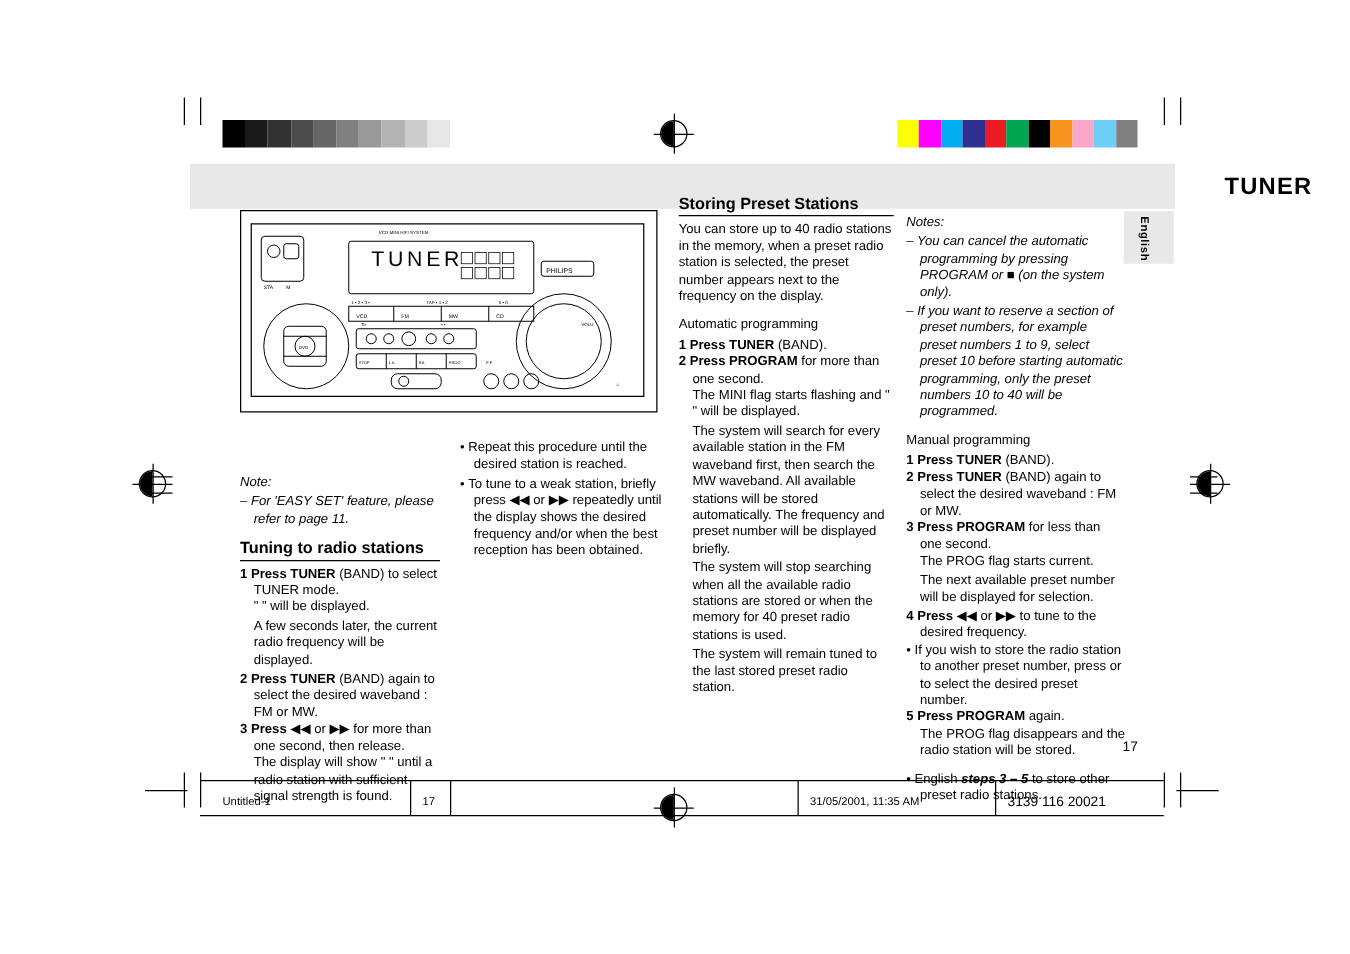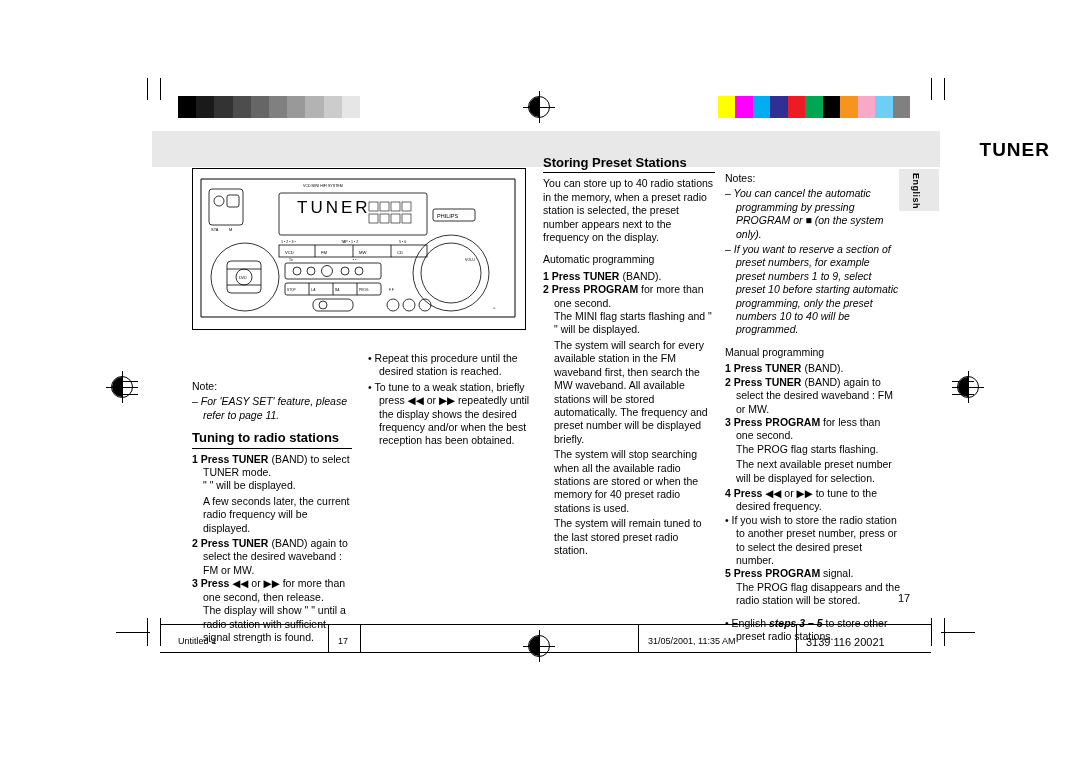--- a/index.html
+++ b/index.html
@@ -119,21 +119,21 @@
     padding-bottom: 3px;
     border-bottom: 1.2px solid #000;
   }
   h3.sub {
     font-size: 10.5px;
     font-weight: normal;
     margin: 0 0 3px 0;
   }
   p { margin: 0 0 2px 0; }
   .ital { font-style: italic; }
-  .note-head { margin-bottom: 2px; }
+  .note-head { font-style: italic; margin-bottom: 2px; }
   .hang {
     padding-left: 11px;
     text-indent: -11px;
   }
   .indent { padding-left: 11px; }
   .b { font-weight: bold; }
   .spacer { height: 7px; }
 
   
   .illus {
@@ -392,36 +392,36 @@
 
     <div class="hang">
       <span class="b">2</span>
       <span class="b">Press TUNER</span><span> (BAND) again to select the desired waveband : FM or MW.</span>
     </div>
 
     <div class="hang">
       <span class="b">3</span>
       <span class="b">Press PROGRAM</span><span> for less than one second.</span>
     </div>
-    <p class="indent">The PROG flag starts flashing.</p>
+    <p class="indent">The PROG flag starts current.</p>
     <p class="indent">The next available preset number will be displayed for selection.</p>
 
     <div class="hang">
       <span class="b">4</span>
       <span class="b">Press</span><span> ◀◀ or ▶▶ to tune to the desired frequency.</span>
     </div>
 
     <div class="hang">
       <span>•</span>
       <span>If you wish to store the radio station to another preset number, press    or    to select the desired preset number.</span>
     </div>
 
     <div class="hang">
       <span class="b">5</span>
-      <span class="b">Press PROGRAM</span><span> signal.</span>
+      <span class="b">Press PROGRAM</span><span> again.</span>
     </div>
     <p class="indent">The PROG flag disappears and the radio station will be stored.</p>
     <div class="spacer"></div>
     <p class="hang"><span>• English </span><span class="b ital">steps 3 – 5</span><span> to store other preset radio stations.</span></p>
   </div>
 
   <div class="page-num">17</div>
 
   <div class="footer-line" style="left:160px; top:624px; width:771px;"></div>
   <div class="footer-line" style="left:160px; top:652px; width:771px;"></div>

